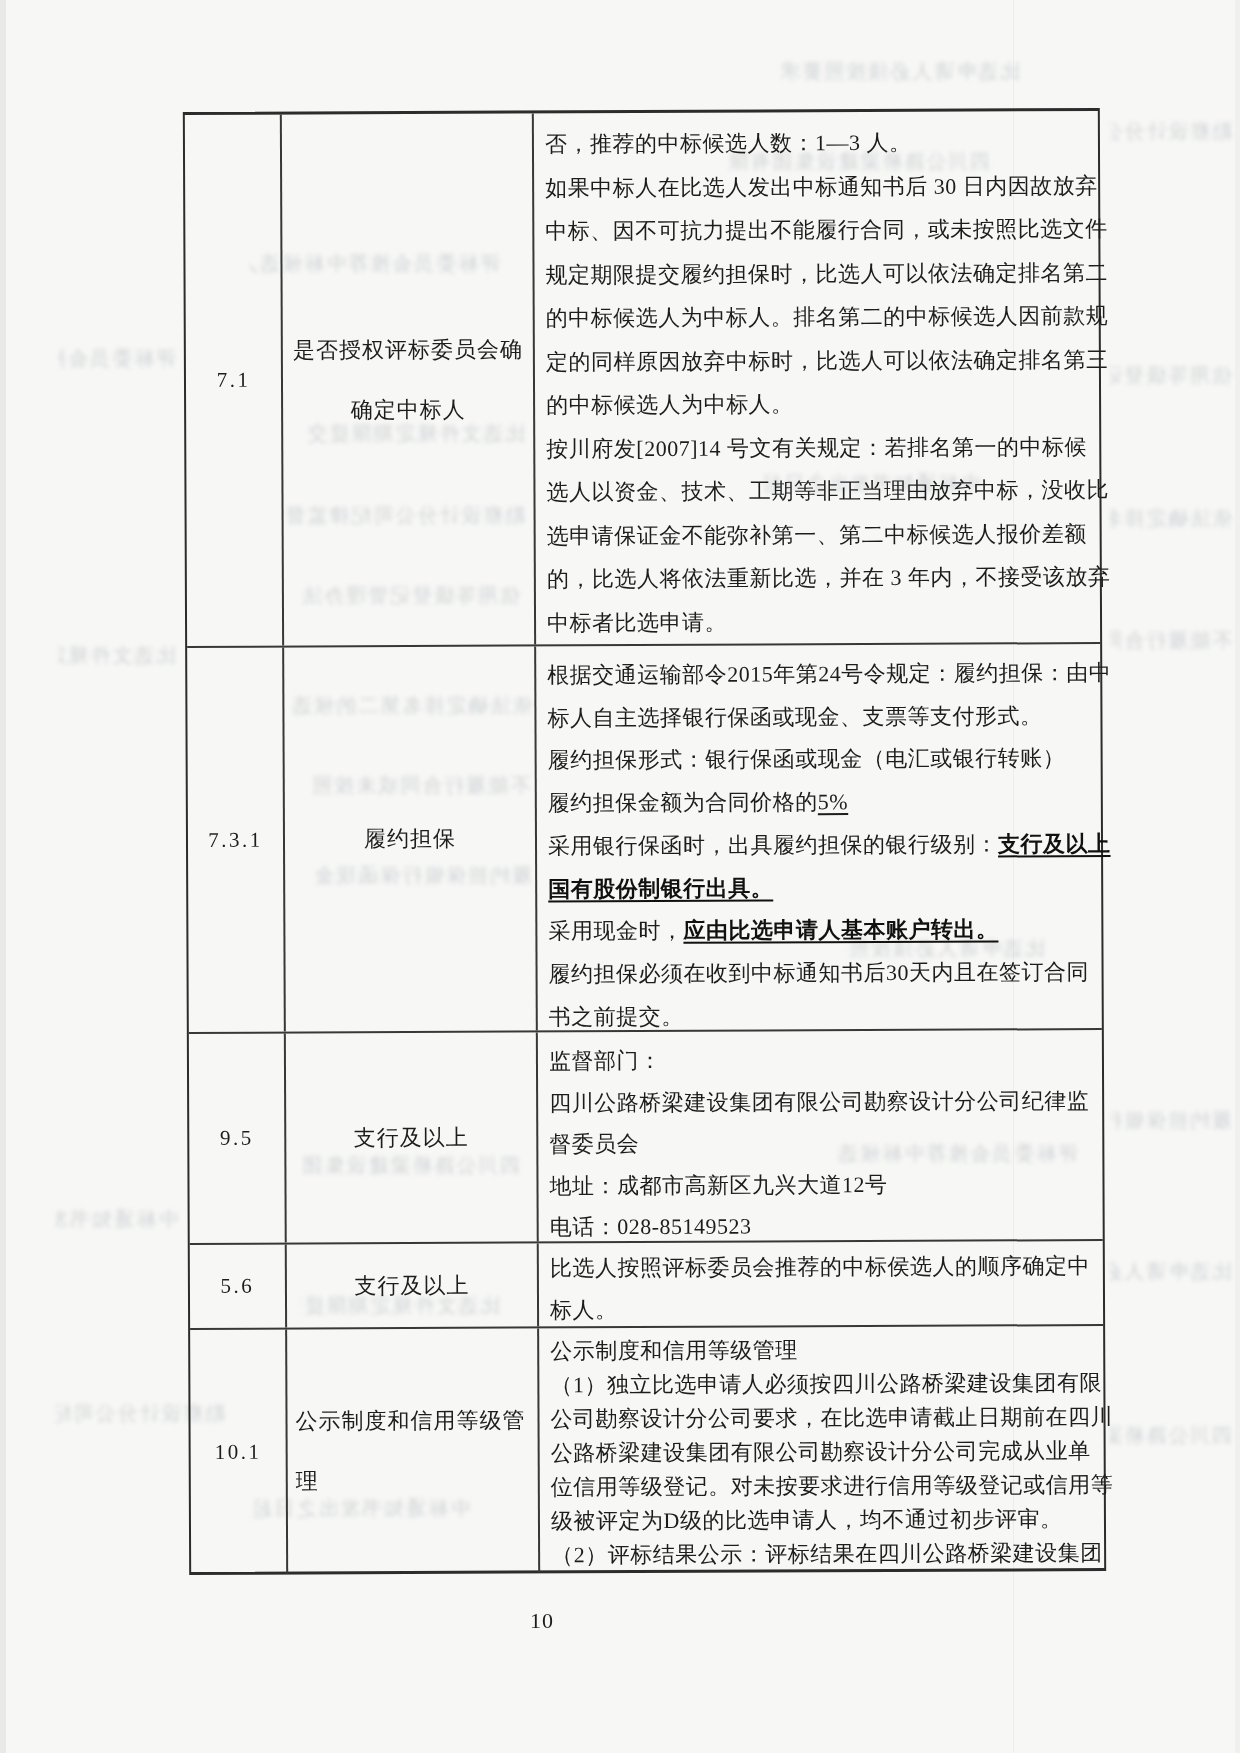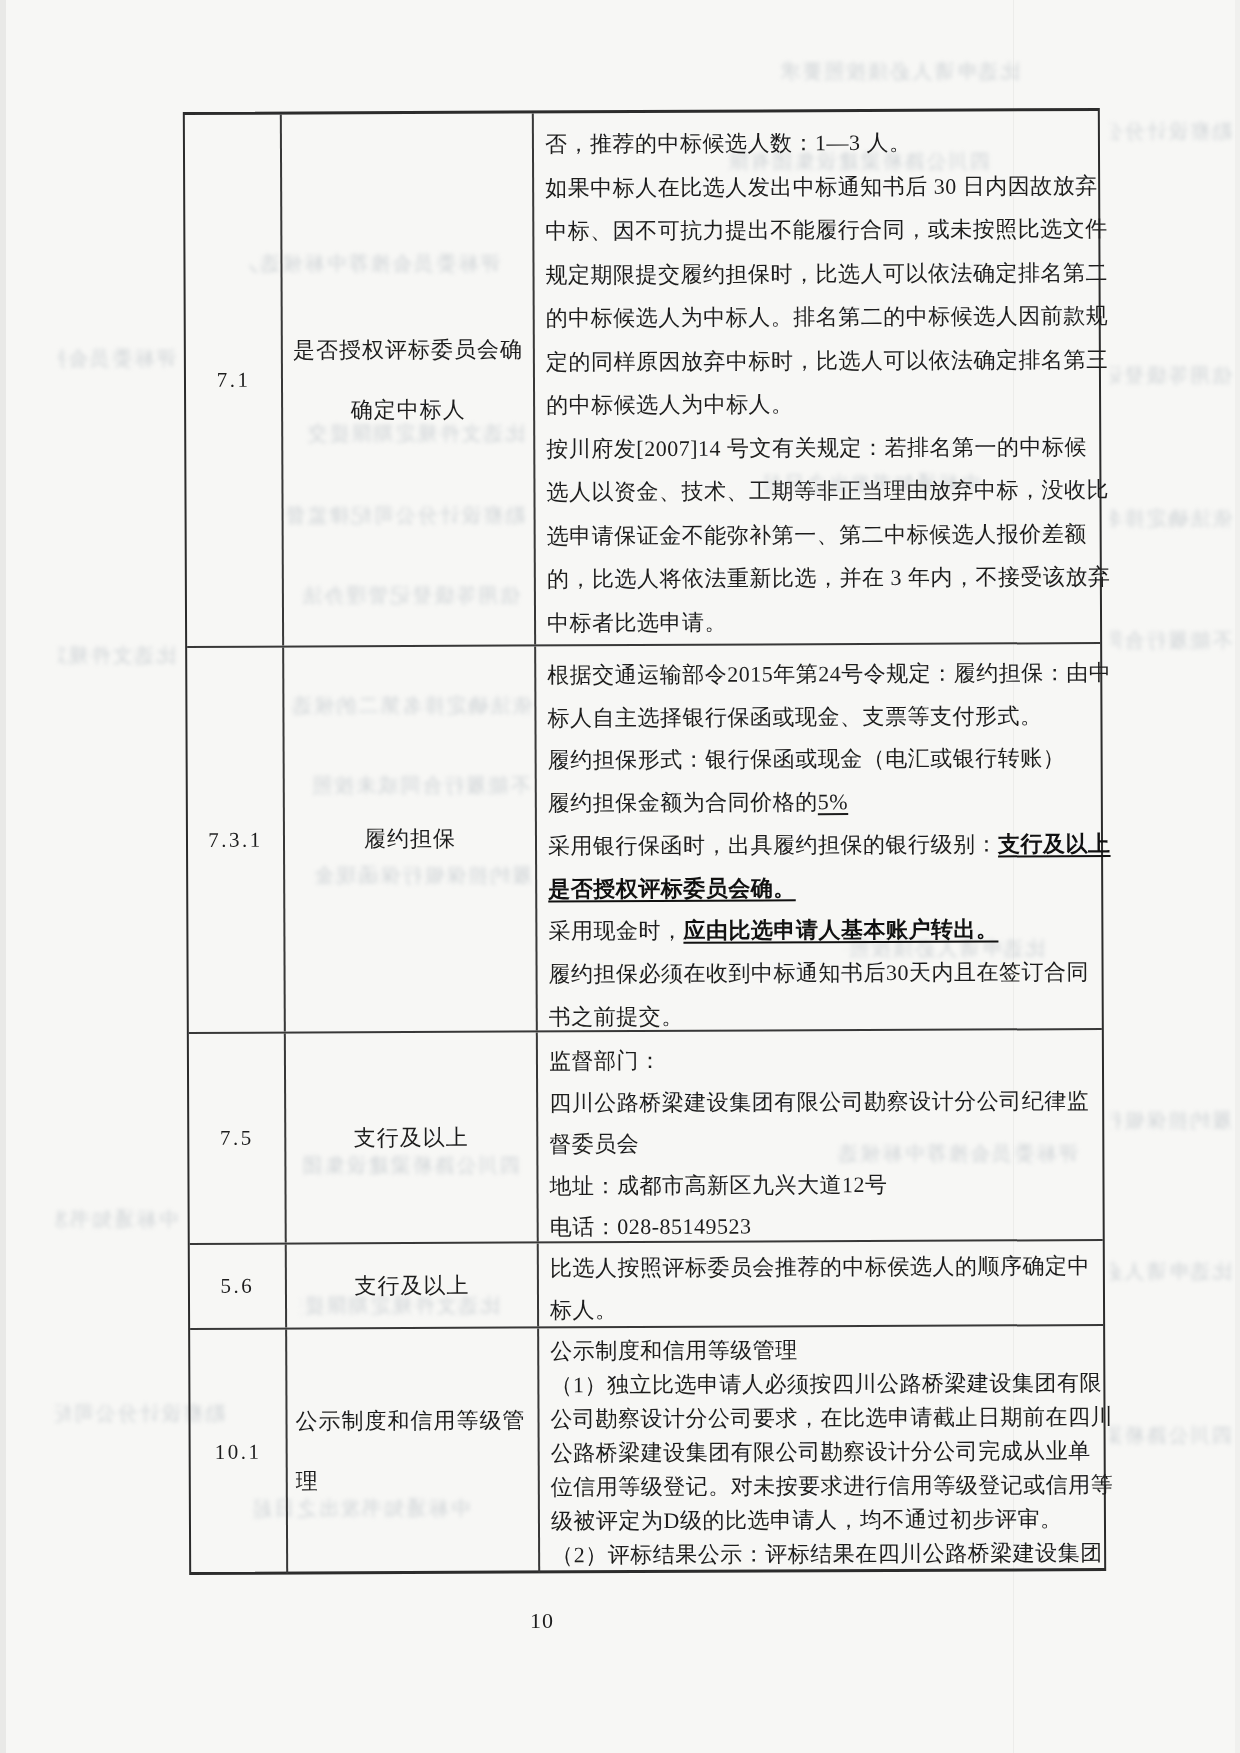--- a/index.html
+++ b/index.html
@@ -139,28 +139,28 @@
         <div class="cell cell-num">7.3.1</div>
         <div class="cell cell-title">
           <div class="tline">履约担保</div>
         </div>
         <div class="cell cell-content" style="line-height: 42.7px; padding-top: 8px;">
           <div class="cline">根据交通运输部令2015年第24号令规定：履约担保：由中</div>
           <div class="cline">标人自主选择银行保函或现金、支票等支付形式。</div>
           <div class="cline">履约担保形式：银行保函或现金（电汇或银行转账）</div>
           <div class="cline"><span class="">履约担保金额为合同价格的</span><span class="seg-u ">5%</span></div>
           <div class="cline"><span class="">采用银行保函时，出具履约担保的银行级别：</span><span class="seg-u seg-b">支行及以上</span></div>
-          <div class="cline"><span class="seg-u seg-b">是否授权评标委员会确。</span></div>
+          <div class="cline"><span class="seg-u seg-b">国有股份制银行出具。</span></div>
           <div class="cline"><span class="">采用现金时，</span><span class="seg-u seg-b">应由比选申请人基本账户转出。</span></div>
           <div class="cline">履约担保必须在收到中标通知书后30天内且在签订合同</div>
           <div class="cline">书之前提交。</div>
         </div>
       </div>
       <div class="t-row" style="height: 211px;">
-        <div class="cell cell-num">7.5</div>
+        <div class="cell cell-num">9.5</div>
         <div class="cell cell-title">
           <div class="tline">支行及以上</div>
         </div>
         <div class="cell cell-content" style="line-height: 41.5px; padding-top: 8px;">
           <div class="cline">监督部门：</div>
           <div class="cline">四川公路桥梁建设集团有限公司勘察设计分公司纪律监</div>
           <div class="cline">督委员会</div>
           <div class="cline">地址：成都市高新区九兴大道12号</div>
           <div class="cline">电话：028-85149523</div>
         </div>

